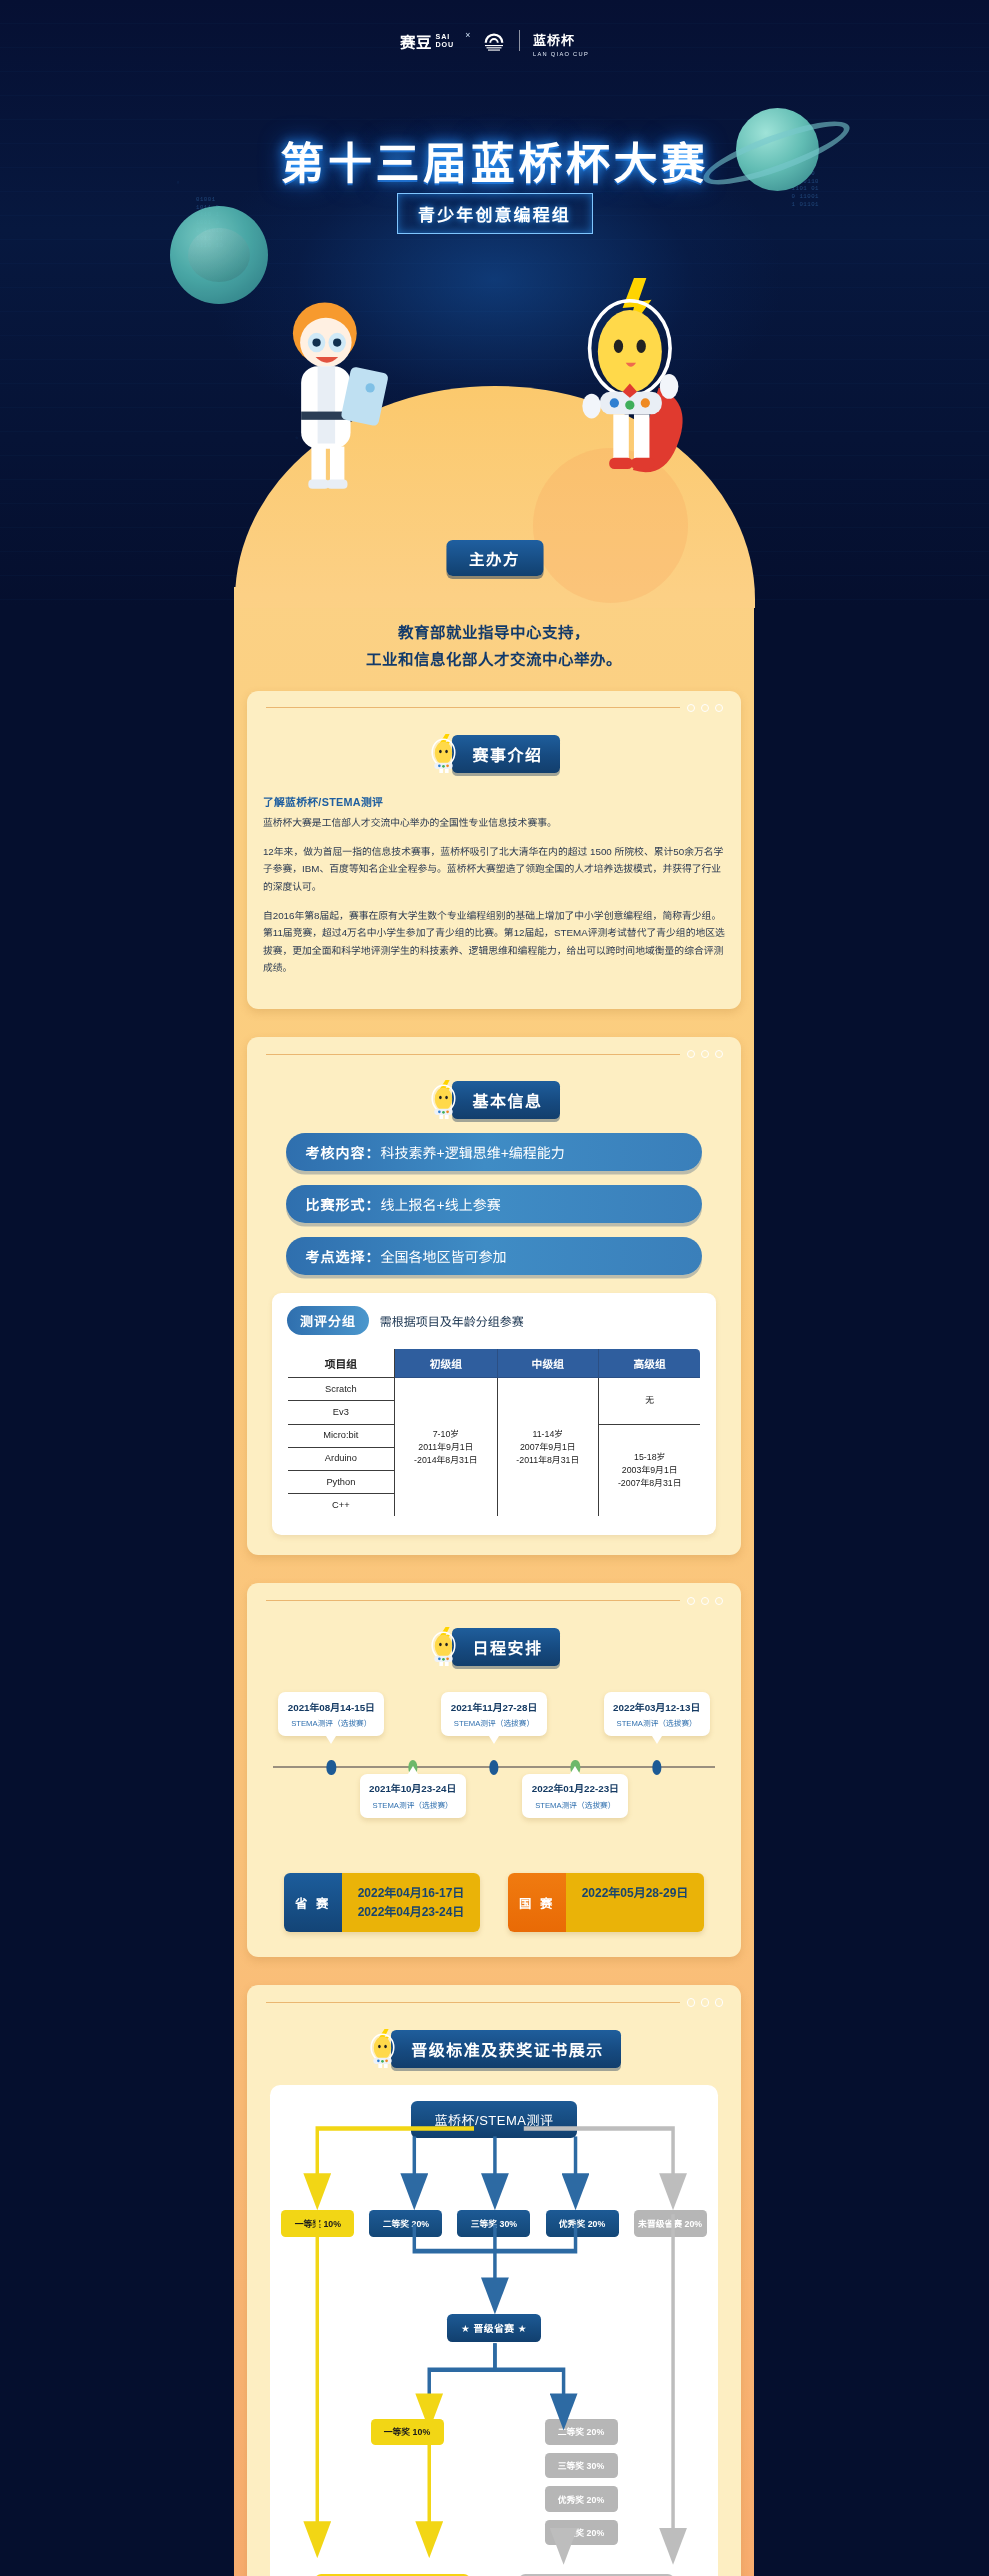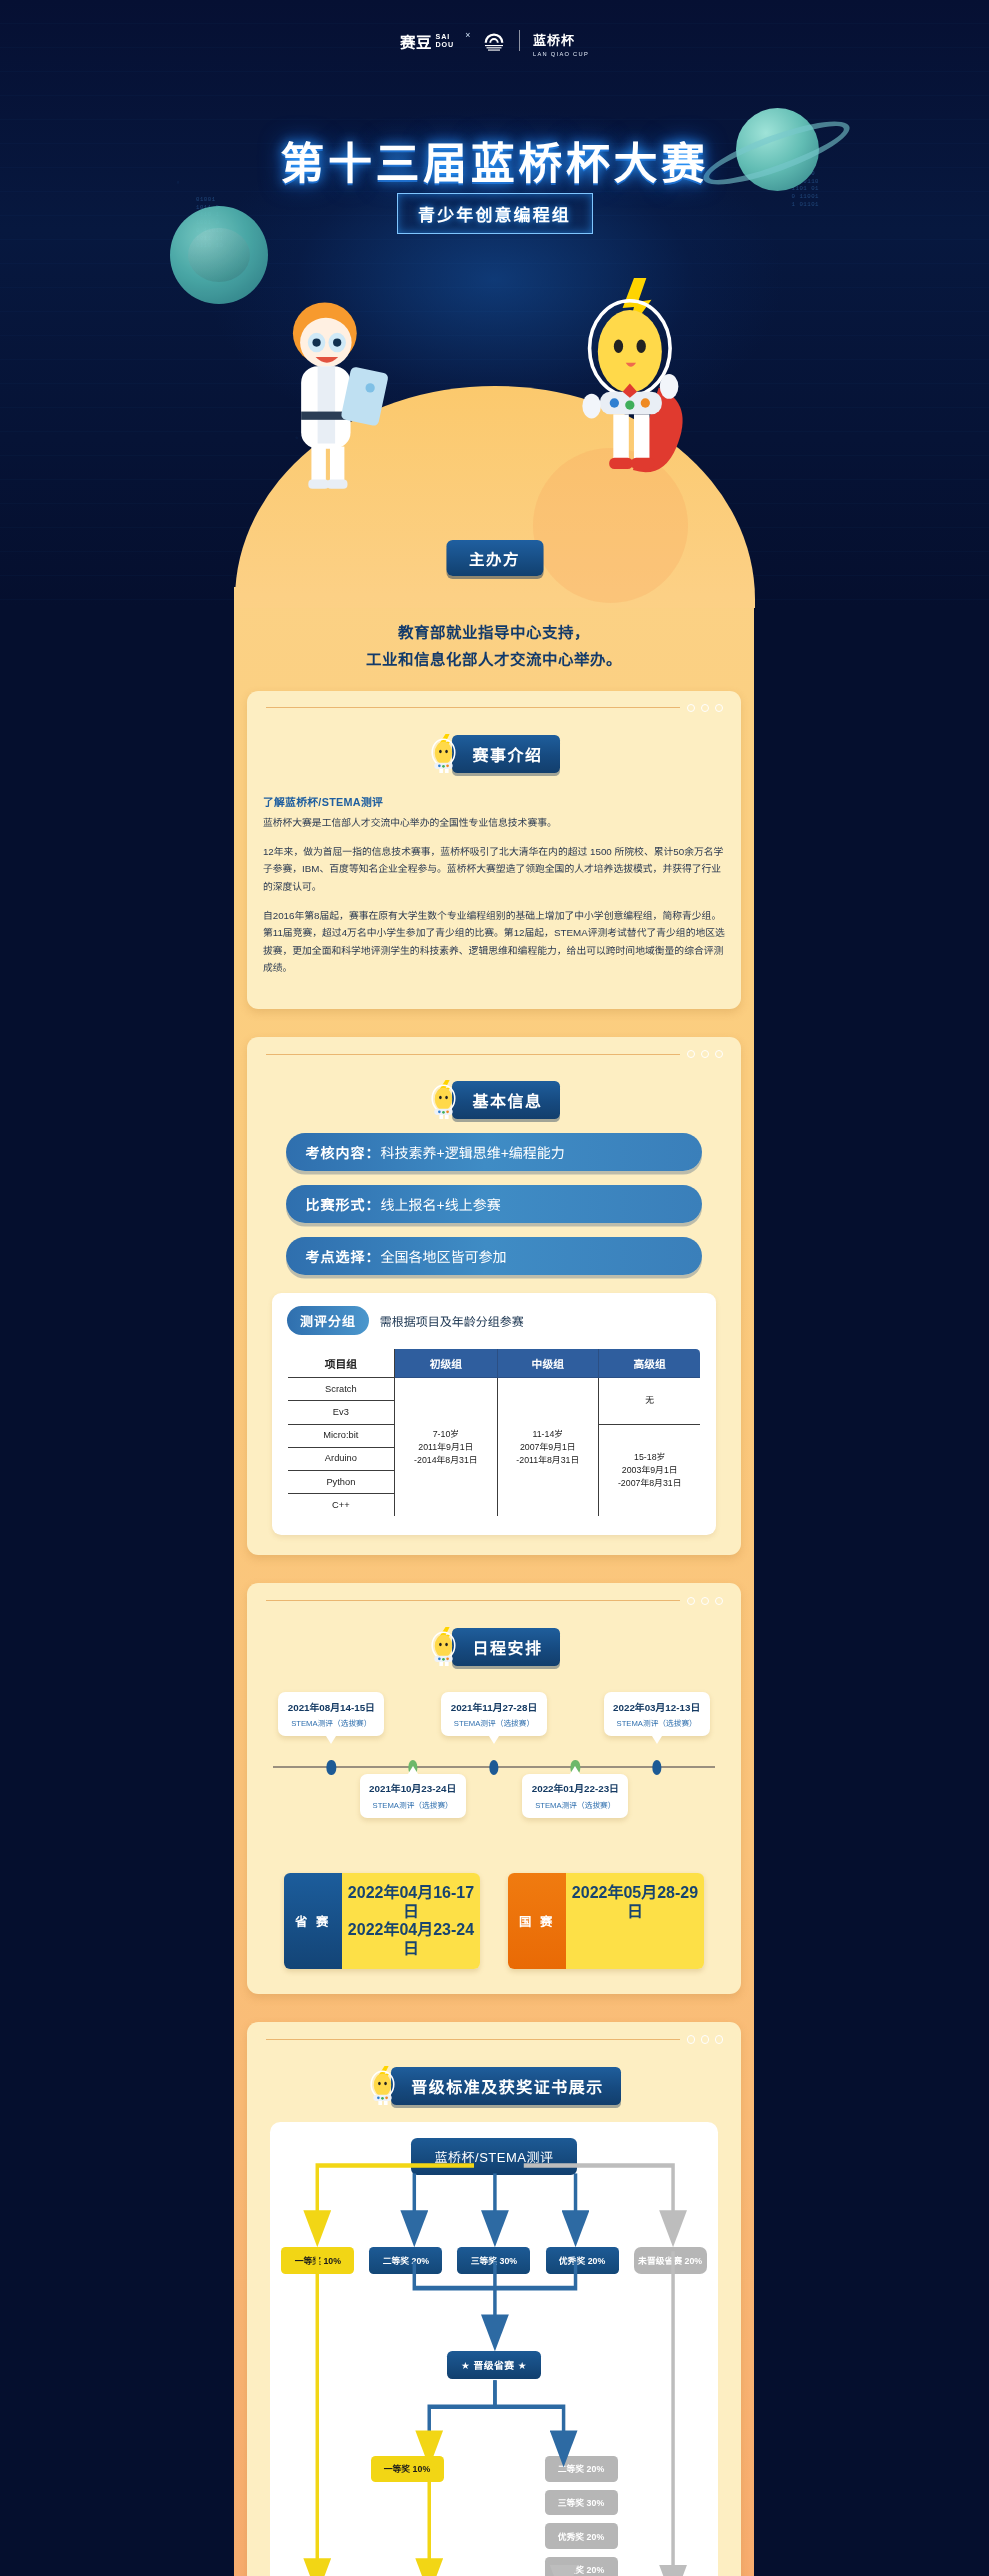--- a/index.html
+++ b/index.html
@@ -137,33 +137,33 @@
     border-left:5.7px solid transparent; border-right:5.7px solid transparent; }
   .tl-card.up .tip{ bottom:-8.2px; border-top:8.8px solid #fff; }
   .tl-card.dn .tip{ top:-8.2px; border-bottom:8.8px solid #fff; }
 
   .finals{ display:flex; gap:28px; justify-content:center; margin:20.6px 0 4.1px; }
   .final-card{ display:flex; width:196px; border-radius:6.2px; overflow:hidden; box-shadow:0 2.1px 5.2px rgba(150,110,40,.2);margin-top:8px; }
   .final-tag{ width:58px; display:flex; align-items:center; justify-content:center; color:#fff;
     font-size:12.4px; font-weight:bold; letter-spacing:2.6px; }
   .final-tag.prov{ background:linear-gradient(180deg,#1c5d9c,#134476); }
   .final-tag.nat{ background:linear-gradient(180deg,#f07b10,#e96a05); }
-  .final-body{ flex:1; background:#fde047; padding:11.3px 0; text-align:center; color:#174470; font-size:16px;
+  .final-body{ flex:1; background:#eab308; padding:11.3px 0; text-align:center; color:#174470; font-size:12px;
     font-weight:bold; line-height:18.5px; }
 
   
   .flow{ background:#fff; border-radius:10.3px; margin:17.5px 7.2px 0; padding:15.5px 8.2px 17.5px; position:relative; }
   .flow-top{ display:flex; justify-content:center; }
   .flow-root{ background:linear-gradient(180deg,#1d5a95,#113f6e); color:#fff; font-size:13px; padding:9.3px 24px;
     border-radius:6.2px; letter-spacing:0.5px; }
   .row-awards{ display:flex; justify-content:space-between; align-items:center; margin:72px 3.1px 0; }
   .aw{ color:#fff; font-size:8.8px; font-weight:bold; padding:6.7px 0; border-radius:4.6px; text-align:center; width:73px;}
   .aw.gold{ background:#f2d615; color:#1b1b1b; }
   .aw.blue{ background:linear-gradient(180deg,#1d5a95,#134madness); background:linear-gradient(180deg,#1d5a95,#134777); }
-  .aw.grey{ background:#b6b6b6;border-radius:7px; }
+  .aw.grey{ background:#b6b6b6; }
   .prov-node{ margin:77px auto 0; width:94px; background:linear-gradient(180deg,#1d5a95,#113f6e); color:#fff;
     border-radius:5.2px; text-align:center; font-size:9.8px; font-weight:bold; padding:7.2px 0; letter-spacing:0.5px; }
   .row2{ display:flex; justify-content:center; gap:101px; margin-top:77px; align-items:flex-start; }
   .stack{ display:flex; flex-direction:column; gap:8.2px; }
   .aw2{ width:73px; text-align:center; color:#fff; font-size:8.8px; font-weight:bold; padding:6.2px 0; border-radius:4.6px;
     background:#b6b6b6; }
   .aw2.gold{ background:#f2d615; color:#1b1b1b; }
   .finalrow{ display:flex; justify-content:center; gap:49px; margin-top:29px; align-items:center; }
   .fbox{ width:155px; border-radius:6.2px; padding:11.3px 0; font-size:12.4px; font-weight:bold;text-decoration:underline; }
   .fbox.gold{ background:#f6d312; color:#262626; }

